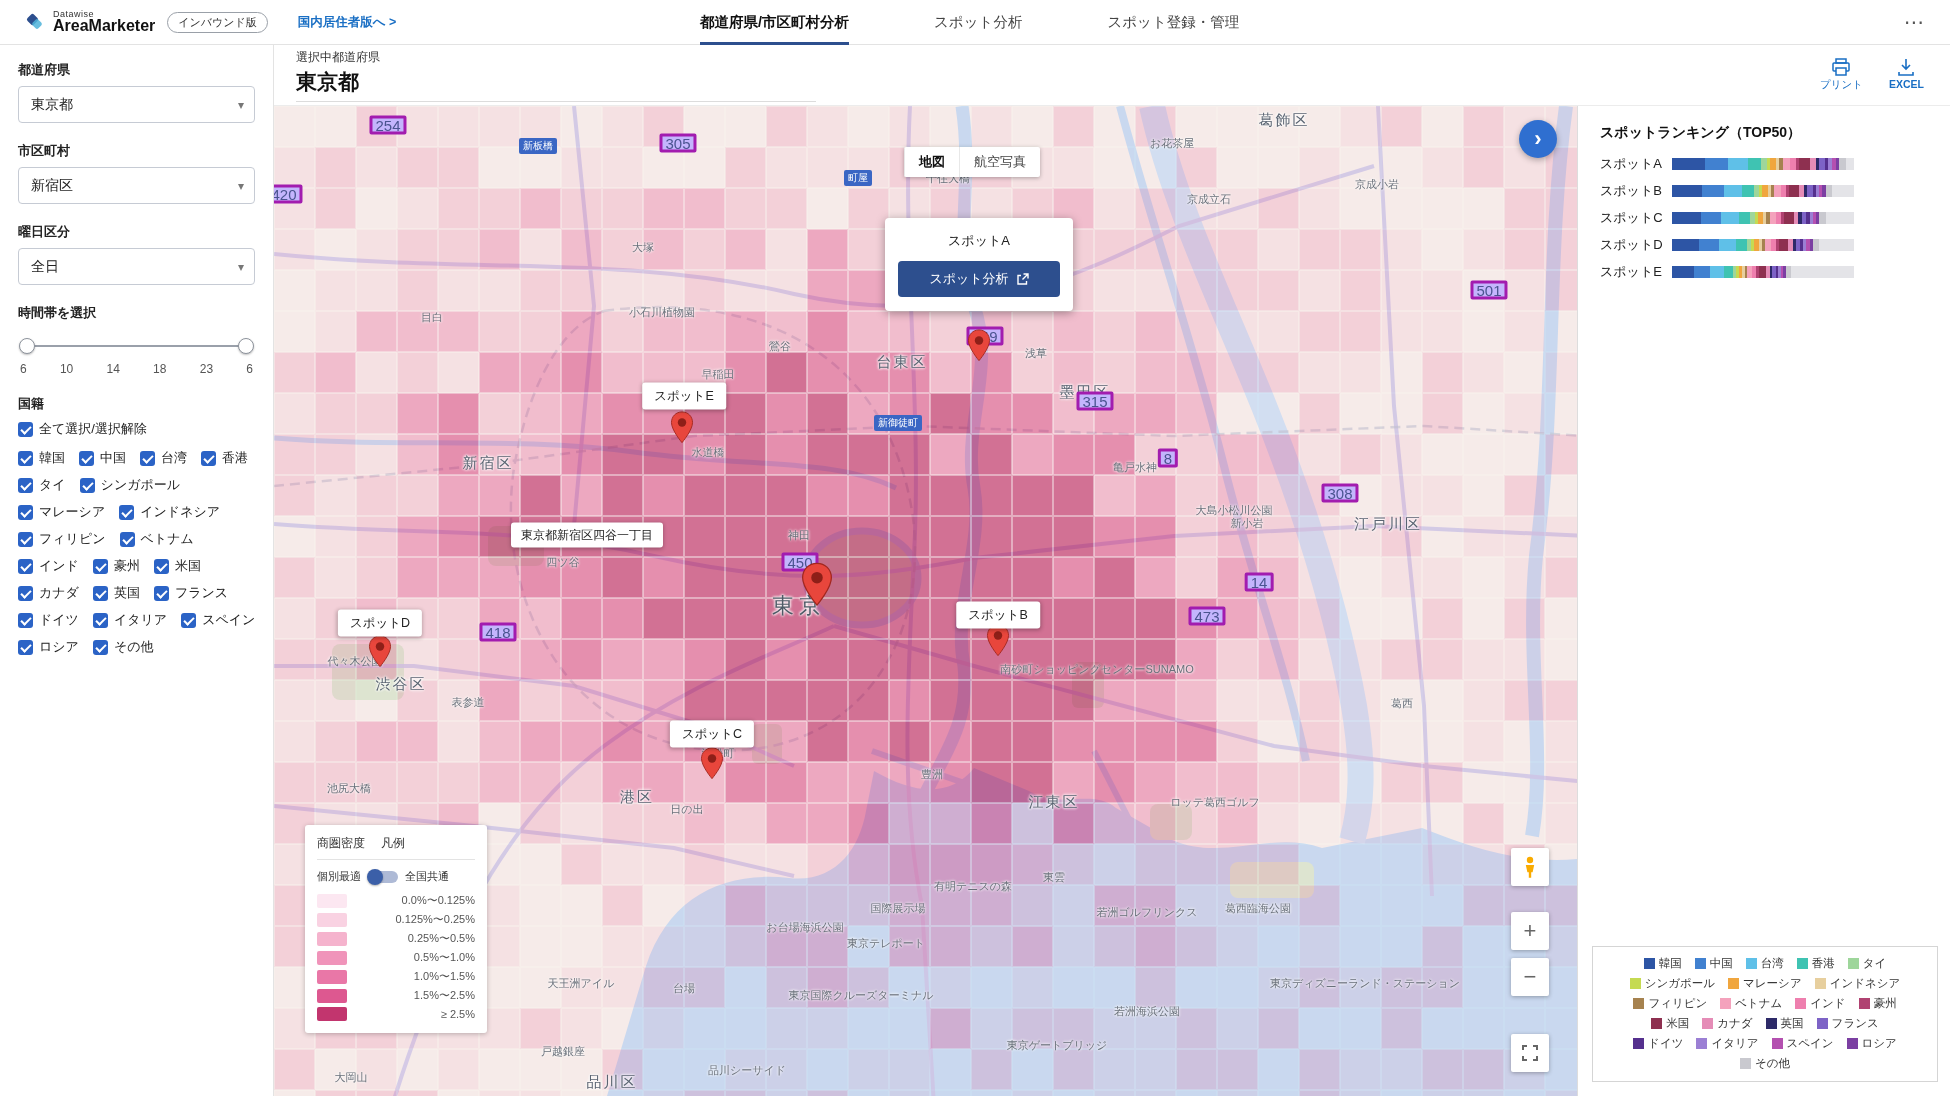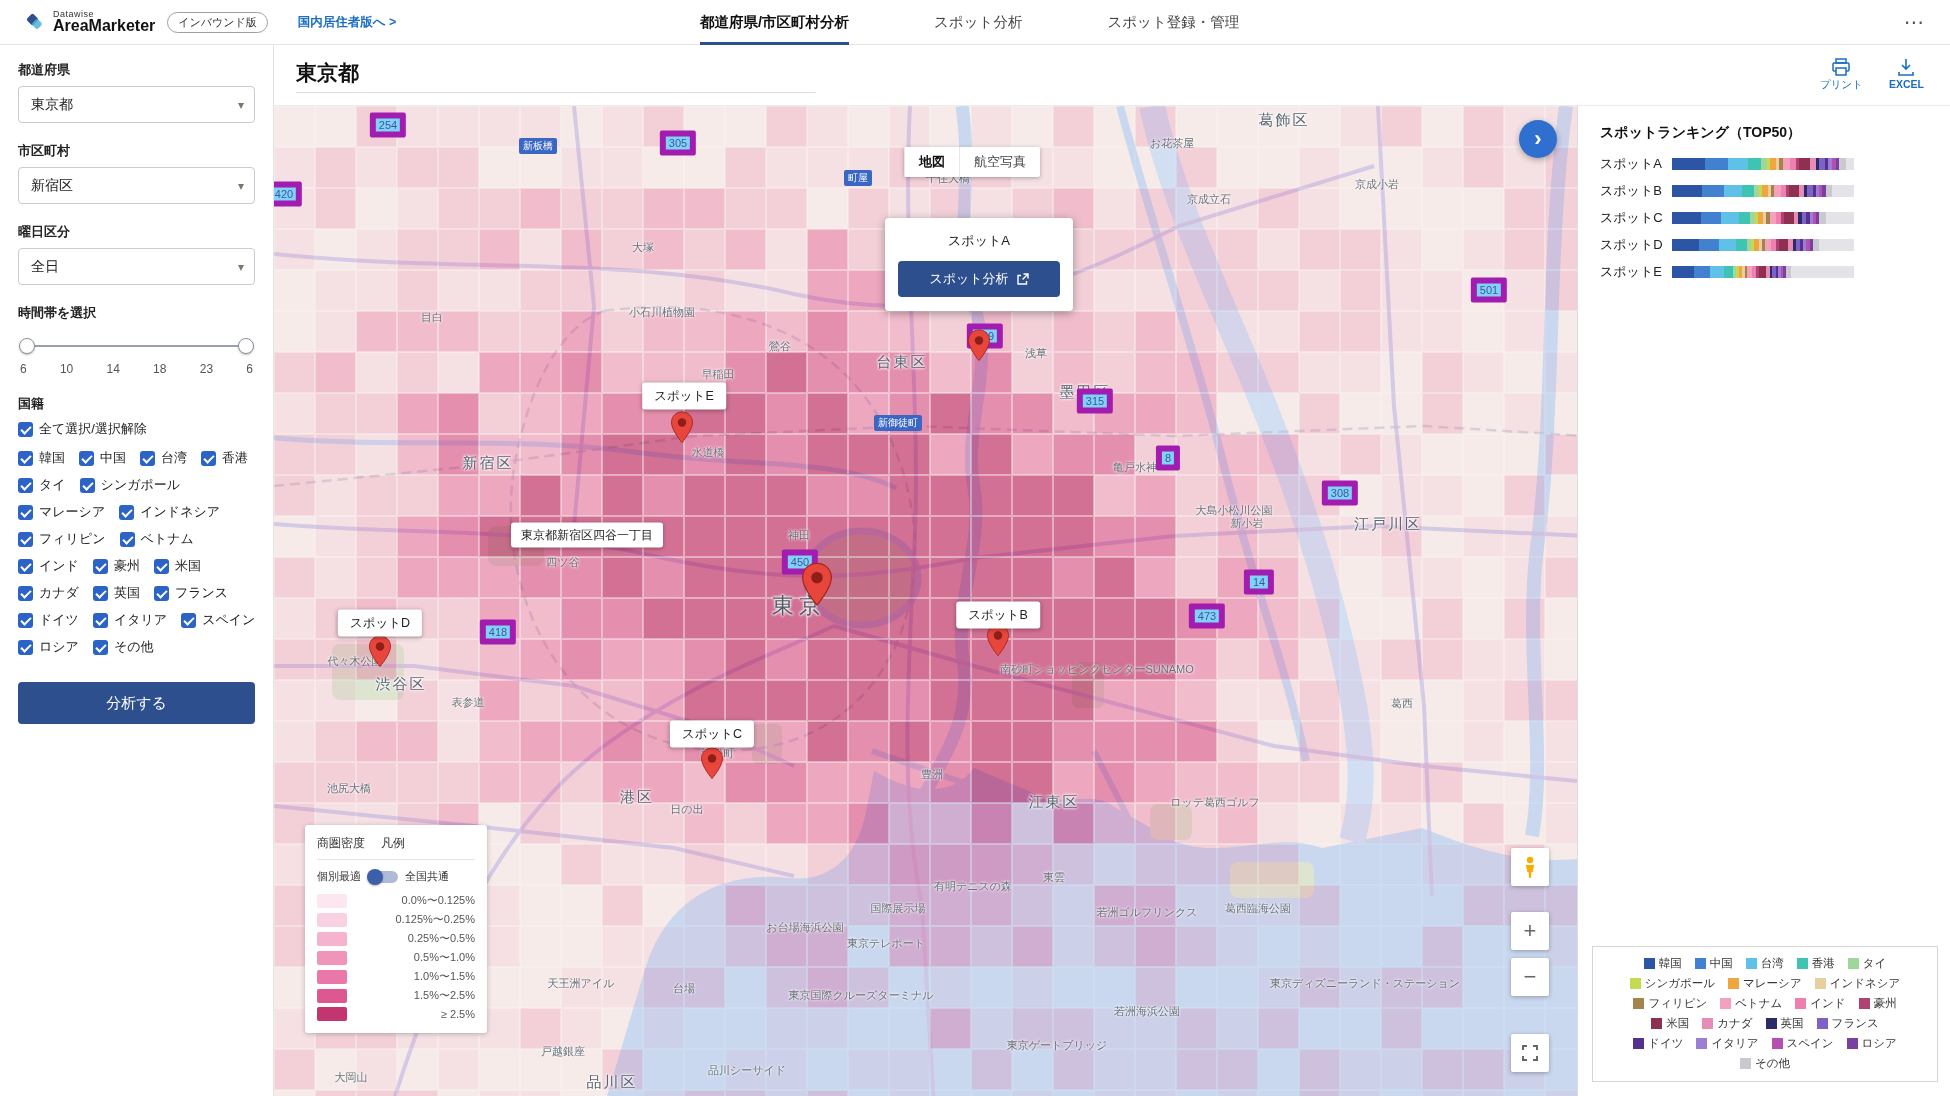--- a/index.html
+++ b/index.html
@@ -62,21 +62,21 @@
 
   
   #map { width:1303px; height:990px; position:relative; overflow:hidden; background:#f3eee4; }
   #basemap { position:absolute; left:0; top:0; z-index:0; }
   #heat { position:absolute; left:0; top:0; width:1312px; height:1025px; pointer-events:none; z-index:1; }
   .hc { position:absolute; width:41px; height:41px; box-shadow:inset 0 0 0 1px rgba(255,255,255,.45); }
   #labels { position:absolute; inset:0; z-index:2; }
   .dlab { position:absolute; transform:translate(-50%,-50%); font-size:15px; color:#5a6472; letter-spacing:2px; text-shadow:0 0 3px #fff,0 0 3px #fff,0 0 3px #fff; white-space:nowrap; }
   .dlab.big { font-size:22px; color:#4e5a66; letter-spacing:5px; }
   .plab { position:absolute; transform:translate(-50%,-50%); font-size:11px; color:#69707a; text-shadow:0 0 3px #fff,0 0 3px #fff; white-space:nowrap; }
-  .rbadge { position:absolute; transform:translate(-50%,-50%); font-size:11px; color:#4a5490; background:#7dd3fc; border:6px solid #a21caf; border-radius:2px; padding:0 3px; line-height:13px; }
+  .rbadge { position:absolute; transform:translate(-50%,-50%); font-size:15px; color:#4a5490; background:#c4b5fd; border:3px solid #a21caf; border-radius:2px; padding:0 3px; line-height:13px; }
   .sbadge { position:absolute; transform:translate(-50%,-50%); font-size:10px; color:#fff; background:#3a66c4; border-radius:2px; padding:1px 4px; white-space:nowrap; }
   .pin { position:absolute; transform:translate(-50%,-100%); cursor:pointer; z-index:3; }
   .pin svg { display:block; }
   .spotlabel,.addrlabel { position:absolute; transform:translate(-50%,-50%); background:#fff; border-radius:3px; box-shadow:0 1px 4px rgba(0,0,0,.3); padding:5px 12px; font-size:12.5px; color:#222; cursor:pointer; z-index:3; white-space:nowrap; }
   .addrlabel { font-size:12px; padding:4px 10px; cursor:default; }
   .popup { position:absolute; left:705px; top:112px; transform:translateX(-50%); width:188px; background:#fff; border-radius:4px; box-shadow:0 2px 10px rgba(0,0,0,.35); padding:13px 13px 14px; z-index:4; text-align:center; }
   .popup-title { font-size:13px; margin:1px 0 11px; color:#222; }
   .popup-btn { width:100%; height:36px; background:#2d4f8e; color:#fff; border:none; border-radius:4px; font-size:13px; display:flex; align-items:center; justify-content:center; gap:7px; cursor:pointer; }
   .maptype { position:absolute; left:630px; top:41px; height:30px; display:flex; background:#fff; box-shadow:0 1px 4px rgba(0,0,0,.3); border-radius:2px; z-index:5; overflow:hidden; }
   .maptype-btn { padding:0 14px; display:flex; align-items:center; font-size:13px; color:#444; cursor:pointer; border-left:1px solid #e8e8e8; }
@@ -276,26 +276,26 @@
               <span class="box"></span>
               <span>ロシア</span>
             </label>
             <label class="chk">
               <span class="box"></span>
               <span>その他</span>
             </label>
           </div>
         </div>
     </div>
-    <button class="analyze-btn">分析する</button>
   </aside>
 
   <div class="content">
     <div class="map-header">
       <div class="sel-pref">
+        <div class="cap">選択中都道府県</div>
         <div class="val">東京都</div>
       </div>
       <div class="export">
         <div class="export-item">
           <svg width="20" height="18" viewBox="0 0 20 18" fill="none" stroke="#1a6fc4" stroke-width="1.5">
             <rect x="5" y="1" width="10" height="4"></rect>
               <rect x="2" y="5" width="16" height="8" rx="1"></rect>
               <rect x="5" y="10" width="10" height="7" fill="#fff"></rect>
           </svg>
           <span>プリント</span>

